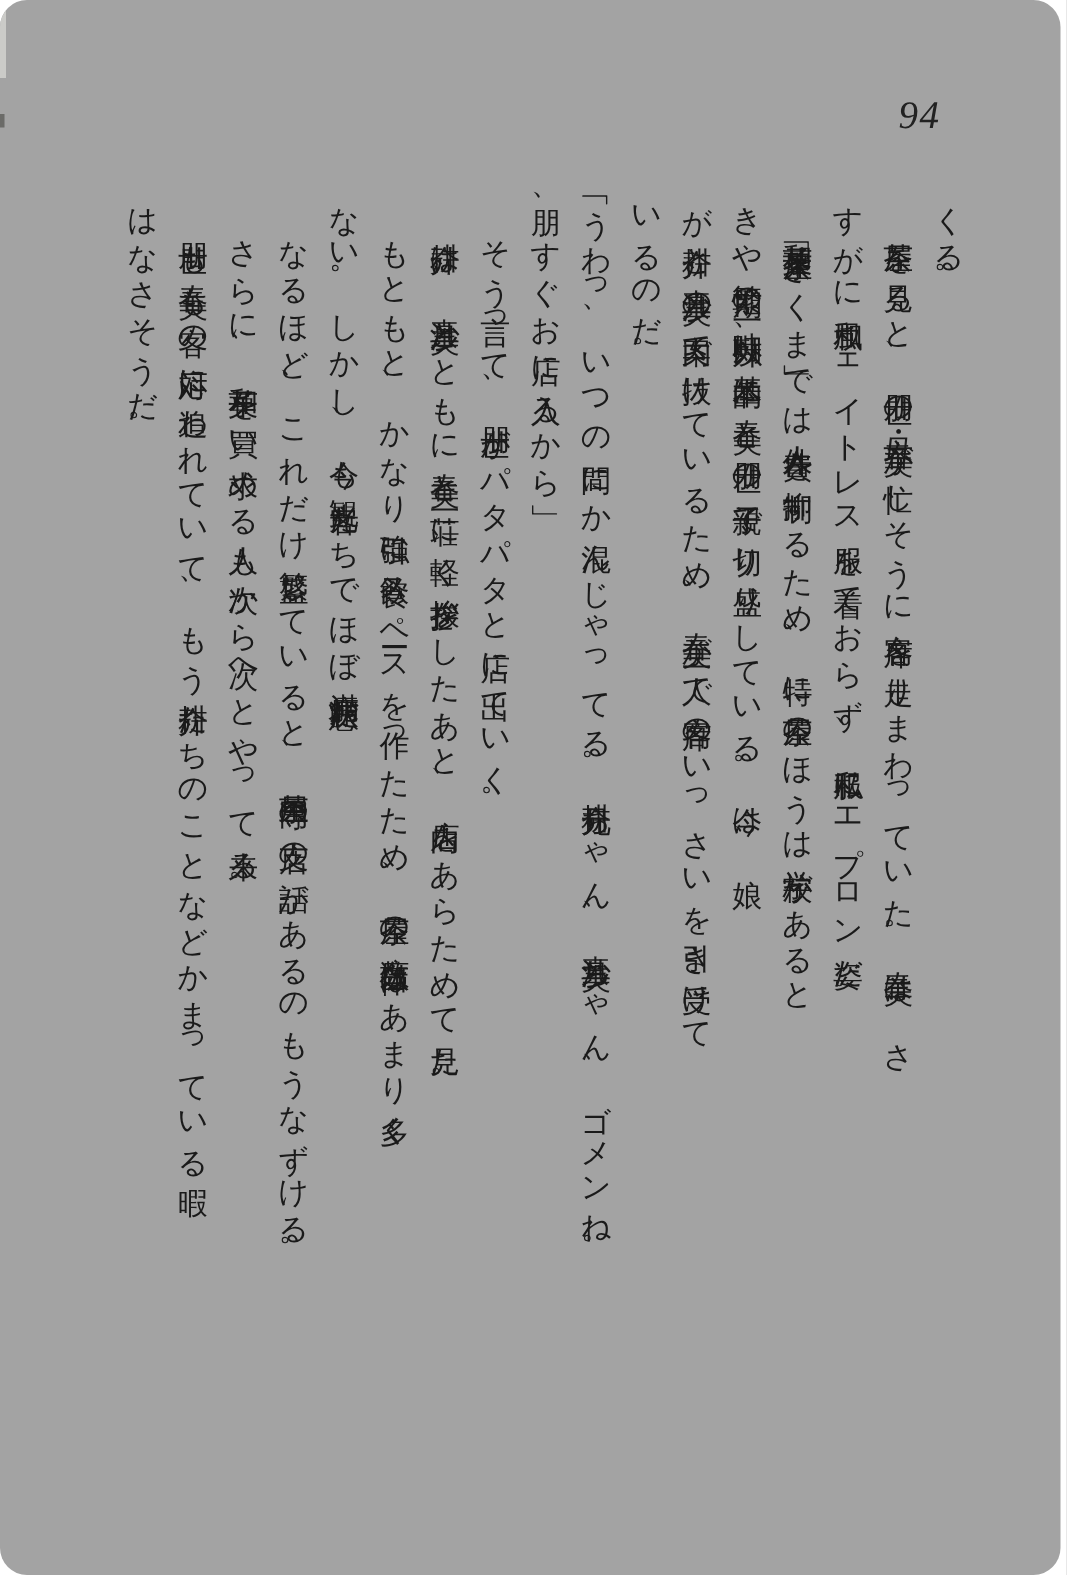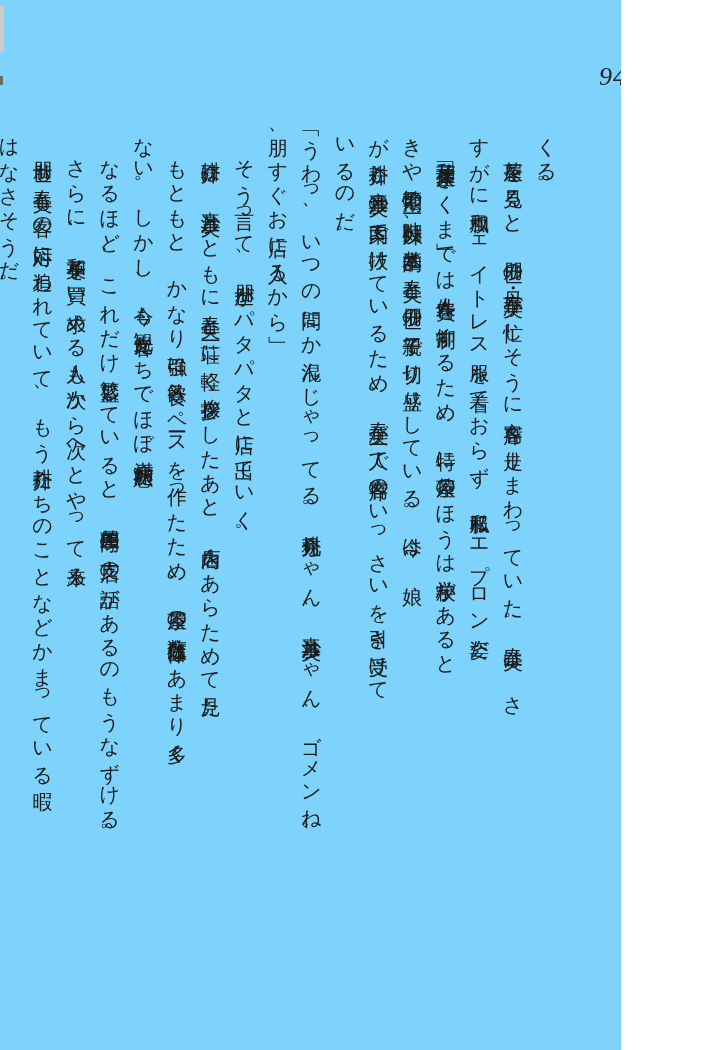--- a/index.html
+++ b/index.html
@@ -2,25 +2,26 @@
 <html lang="ja"><head>
 <meta charset="utf-8">
 <style>
   html, body {
     margin: 0;
     padding: 0;
     background: #ffffff;
   }
   .page {
     position: relative;
-    width: 621px;
+    width: 707px;
     height: 1050px;
-    background: #7dd3fc;
+    background: #a3a3a3;
     overflow: hidden;
     font-family: "DejaVu Serif", "Liberation Serif", serif;
+    border-radius: 18px;
   }
   .page-number {
     position: absolute;
     top: 62px;
     left: 599px;
     font-family: "Liberation Serif", "DejaVu Serif", serif;
     font-style: italic;
     font-size: 26px;
     letter-spacing: 1px;
     color: #222222;

